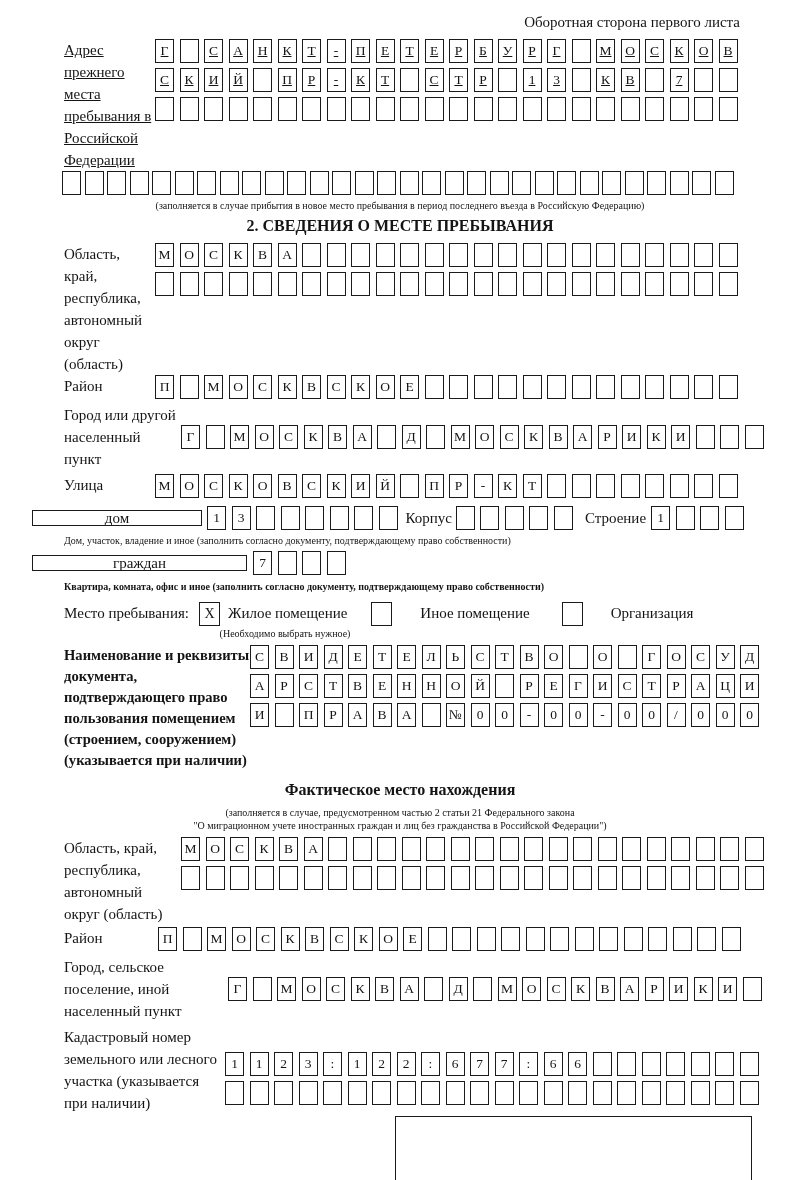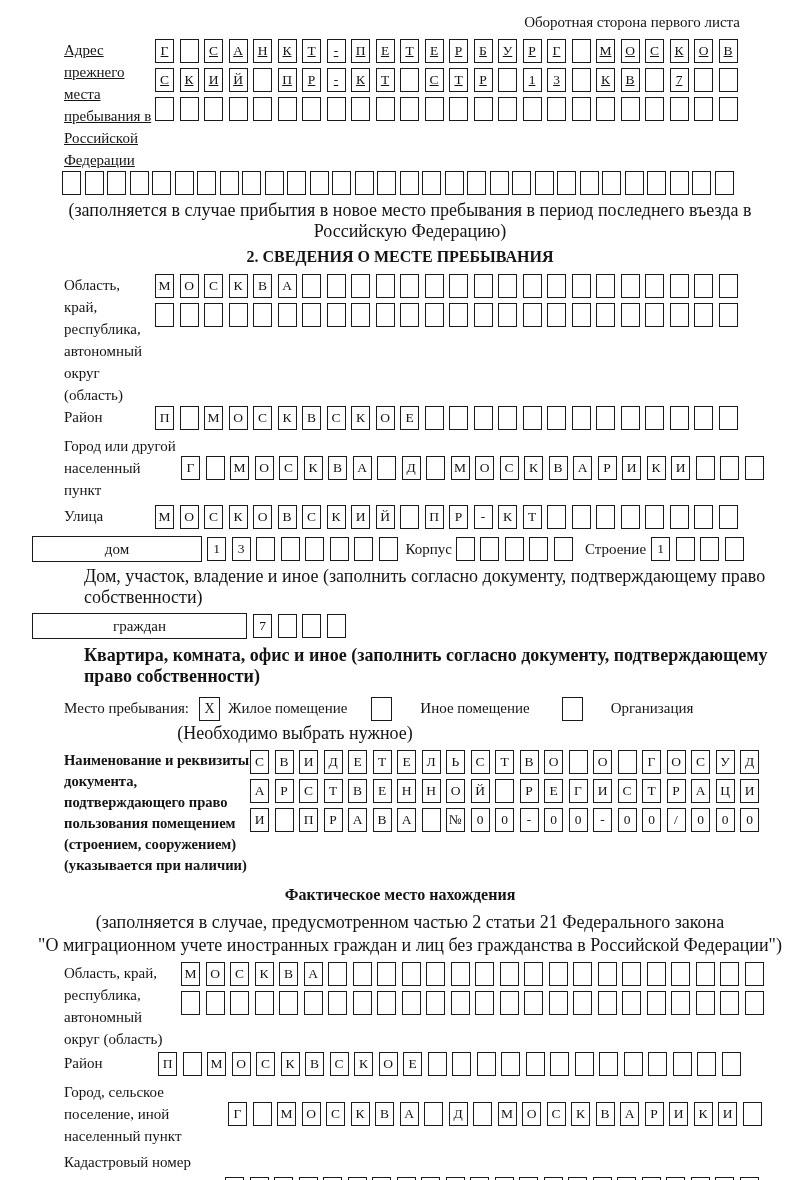--- a/index.html
+++ b/index.html
@@ -32,27 +32,27 @@
   .cellrow{display:flex;gap:5.5px;margin-bottom:5px;}
   .cellrow.tight{gap:3.5px;}
   .cell{
     box-sizing:border-box;
     width:19px;height:24px;
     border:1.6px solid #1b1b1b;
     display:flex;align-items:center;justify-content:center;
     font-size:13.5px;
     background:#fff;
   }
-  .caption{font-size:18px;text-align:center;margin-top:2px;padding-left:20px;}
+  .caption{font-size:10px;text-align:center;margin-top:2px;}
   .caption.left{text-align:left;margin-left:64px;}
   .heading{font-size:16px;font-weight:bold;text-align:center;}
   .widebox{
     box-sizing:border-box;
     border:1.6px solid #1b1b1b;
-    height:26px;
+    height:16px;
     display:flex;align-items:center;justify-content:center;
     font-size:15px;
   }
   .inline-lbl{font-size:15px;line-height:26px;white-space:nowrap;}
   .checkbox{
     box-sizing:border-box;
     width:21px;height:24px;
     border:1.6px solid #1b1b1b;
     display:inline-flex;align-items:center;justify-content:center;
     font-size:14px;

